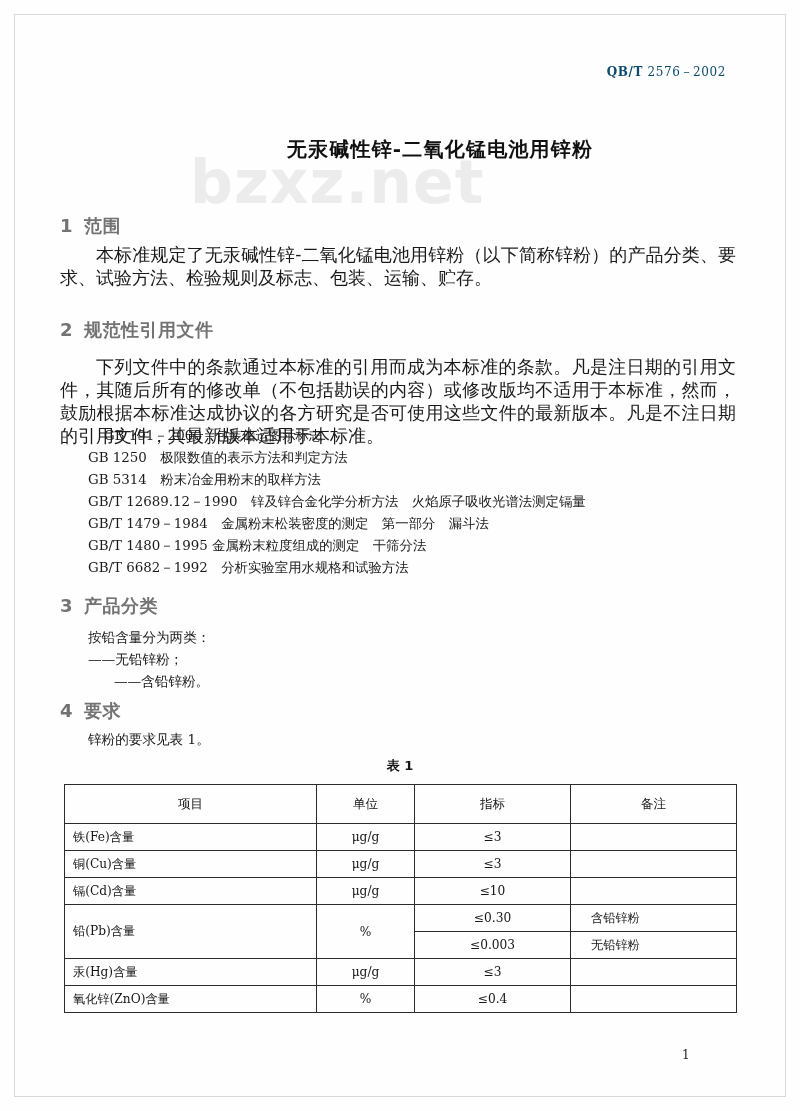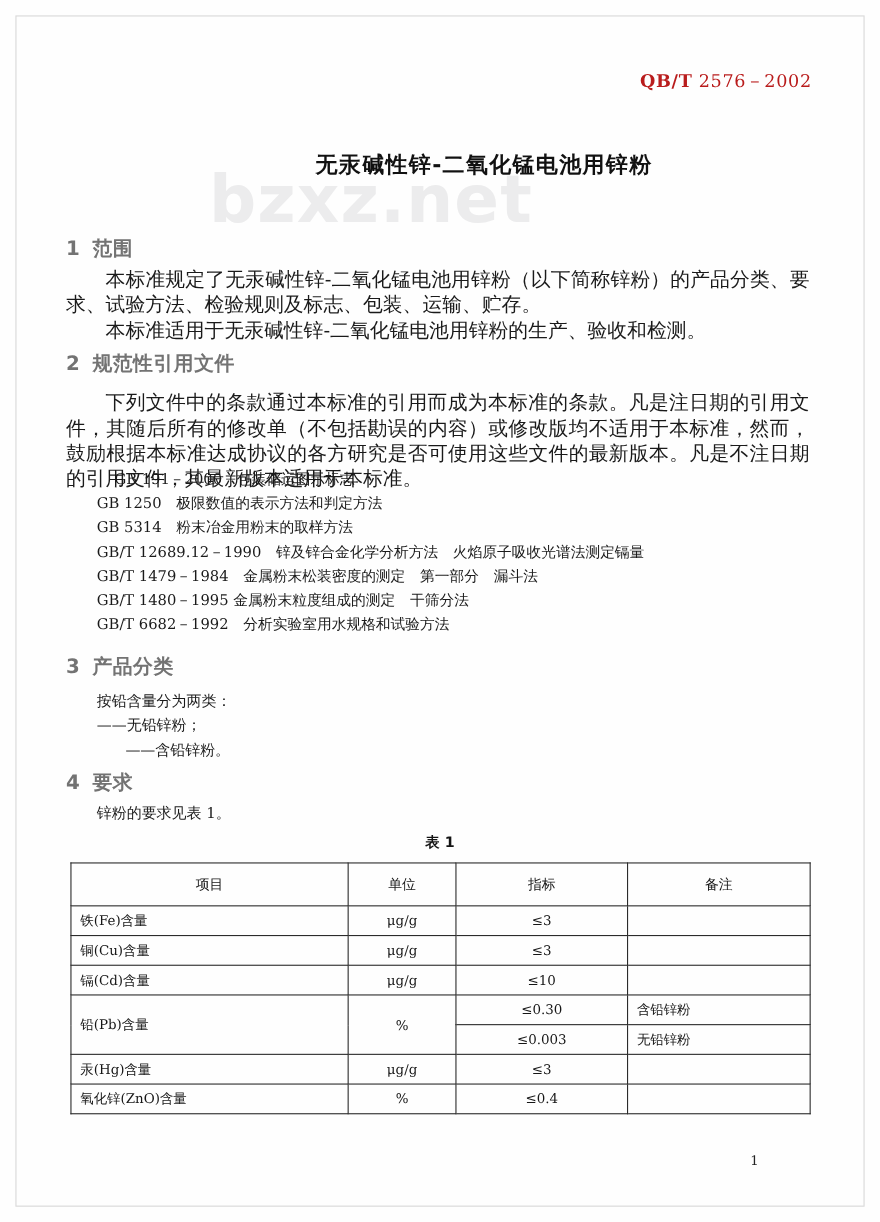--- a/index.html
+++ b/index.html
@@ -32,26 +32,26 @@
   #content {
     position: absolute;
     left: 0;
     top: 0;
     width: 800px;
     height: 1111px;
   }
   
   .std-code {
     position: absolute;
-    right: 62px;
+    right: 74px;
     top: 64px;
     font-family: "DejaVu Serif", "Liberation Serif", serif;
-    font-size: 16px;
+    font-size: 12px;
     letter-spacing: 0.6px;
-    color: #b91c1c;
+    color: #0c4a6e;
     white-space: nowrap;
   }
   .std-code b { font-weight: bold; }
   
   .doc-title {
     position: absolute;
     left: 0;
     top: 136px;
     width: 800px;
     text-align: center;
@@ -155,21 +155,21 @@
     padding-left: 8px;
     vertical-align: middle;
   }
   table.spec td.ctr {
     text-align: center;
     vertical-align: middle;
     height: 26px;
   }
   table.spec td.note {
     text-align: left;
-    padding-left: 8px;
+    padding-left: 20px;
     vertical-align: middle;
     height: 26px;
   }
   .page-num {
     position: absolute;
     left: 682px;
     top: 1048px;
     font-family: "DejaVu Serif", "Liberation Serif", serif;
     font-size: 12px;
     color: #222;
@@ -187,21 +187,20 @@
     <div class="std-code"><b>QB/T</b><span> 2576－2002</span></div>
 
     <div class="watermark">bzxz.net</div>
 
     <div class="doc-title">无汞碱性锌-二氧化锰电池用锌粉</div>
 
     <div class="sec-head" style="left:60px; top:214px;">
       <span class="num">1</span><span>范围</span>
     </div>
     <div class="para indent" style="left:60px; top:243px; width:676px;">本标准规定了无汞碱性锌-二氧化锰电池用锌粉（以下简称锌粉）的产品分类、要求、试验方法、检验规则及标志、包装、运输、贮存。</div>
-    <div class="para indent" style="left:60px; top:289px; width:676px;">本标准适用于无汞碱性锌-二氧化锰电池用锌粉的生产、验收和检测。</div>
 
     <div class="sec-head" style="left:60px; top:318px;">
       <span class="num">2</span><span>规范性引用文件</span>
     </div>
     <div class="para indent" style="left:60px; top:355px; width:676px;">下列文件中的条款通过本标准的引用而成为本标准的条款。凡是注日期的引用文件，其随后所有的修改单（不包括勘误的内容）或修改版均不适用于本标准，然而，鼓励根据本标准达成协议的各方研究是否可使用这些文件的最新版本。凡是不注日期的引用文件，其最新版本适用于本标准。</div>
 
     <div class="ref-line" style="left:104px; top:427px;">GB 191－2000　包装储运图示标志</div>
     <div class="ref-line" style="left:88px; top:449px;">GB 1250　极限数值的表示方法和判定方法</div>
     <div class="ref-line" style="left:88px; top:471px;">GB 5314　粉末冶金用粉末的取样方法</div>
     <div class="ref-line" style="left:88px; top:493px;">GB/T 12689.12－1990　锌及锌合金化学分析方法　火焰原子吸收光谱法测定镉量</div>

